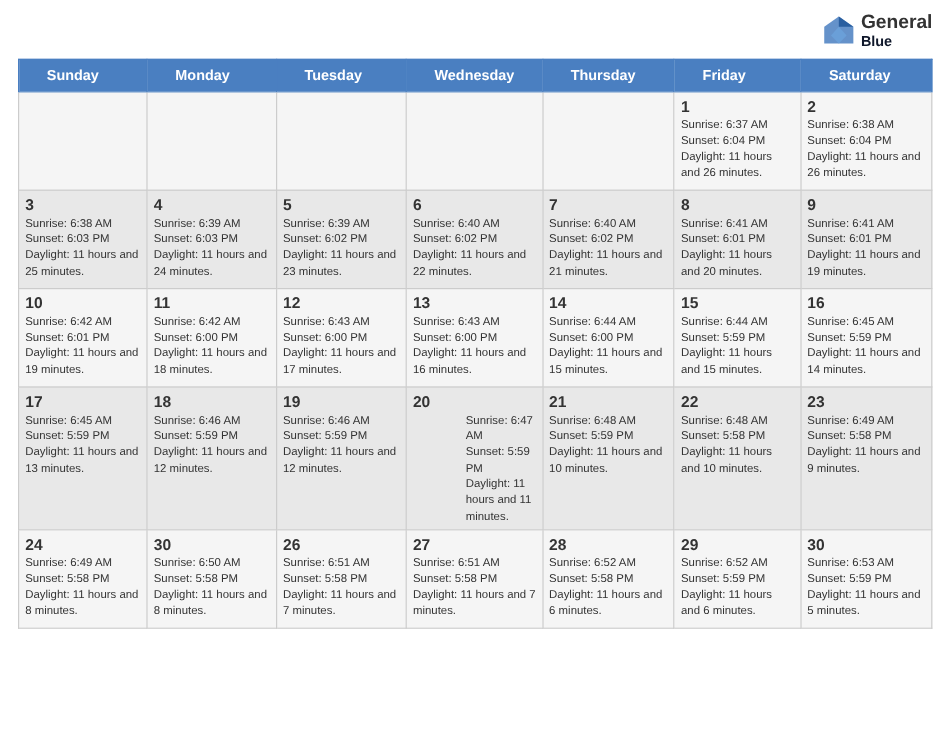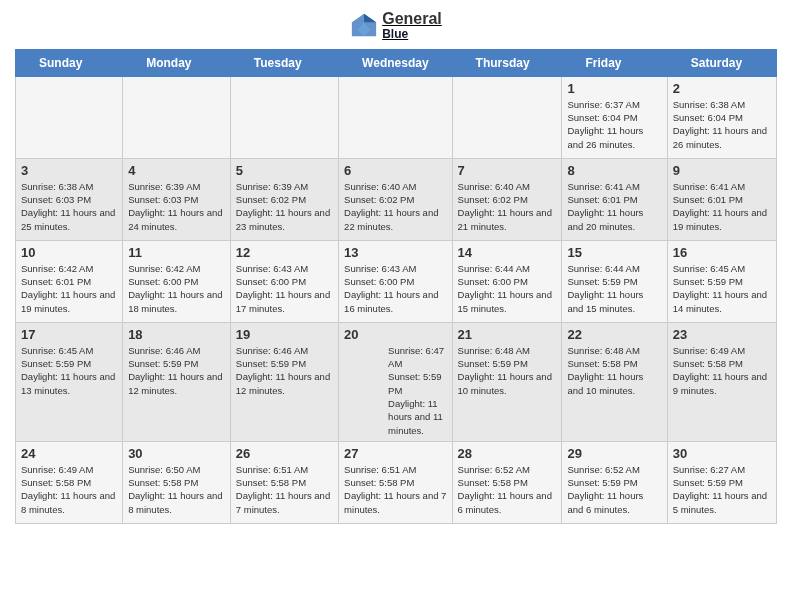--- a/index.html
+++ b/index.html
@@ -9,24 +9,23 @@
       width: 792px;
       height: 612px;
       overflow: hidden;
     }
     .container {
       width: 792px;
       padding: 10px 15px;
     }
     .header {
       display: flex;
-      justify-content: center;
+      justify-content: flex-end;
       align-items: flex-start;
       margin-bottom: 8px;
-      text-decoration: underline;
     }
     .logo {
       display: flex;
       align-items: center;
       gap: 4px;
     }
     .logo-text {
       display: flex;
       flex-direction: column;
       line-height: 1.1;
@@ -315,20 +314,20 @@
 Daylight: 11 hours and 6 minutes.</div>
           </td>
           <td>
             <span class="day-number">29</span>
             <div class="day-info" style="white-space: pre-line;">Sunrise: 6:52 AM
 Sunset: 5:59 PM
 Daylight: 11 hours and 6 minutes.</div>
           </td>
           <td>
             <span class="day-number">30</span>
-            <div class="day-info" style="white-space: pre-line;">Sunrise: 6:27 AM
+            <div class="day-info" style="white-space: pre-line;">Sunrise: 6:53 AM
 Sunset: 5:59 PM
 Daylight: 11 hours and 5 minutes.</div>
           </td>
         </tr>
       </tbody>
   </table>
 </div>
 
 </body></html>

